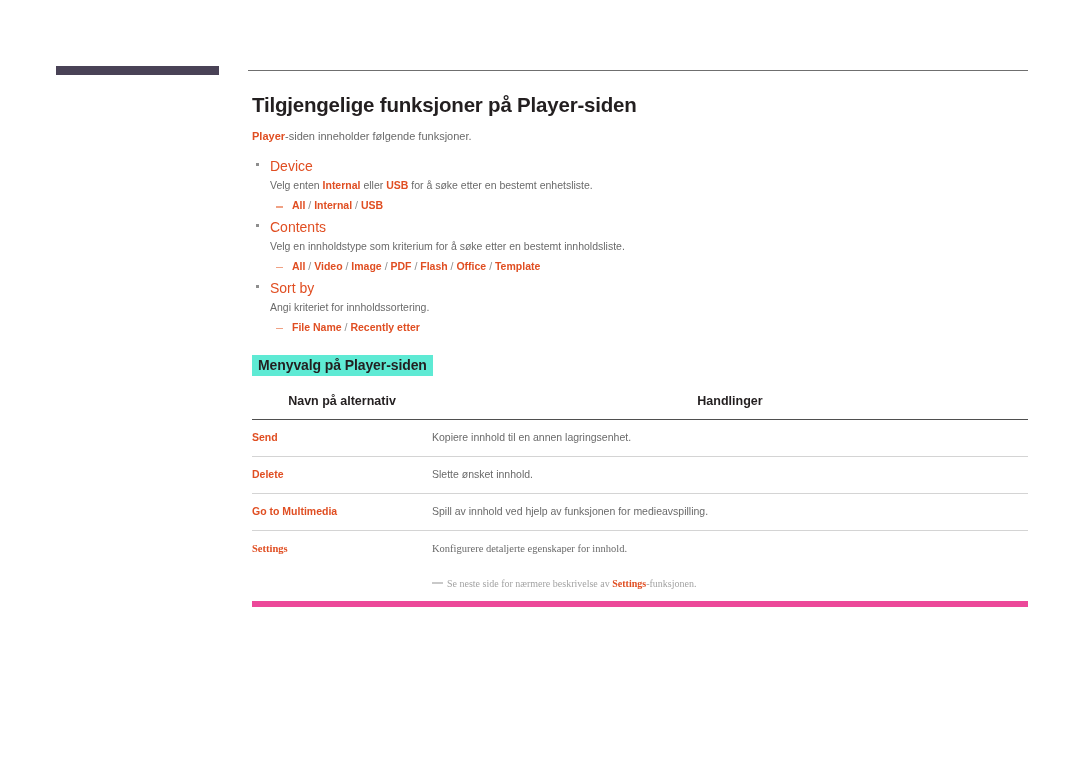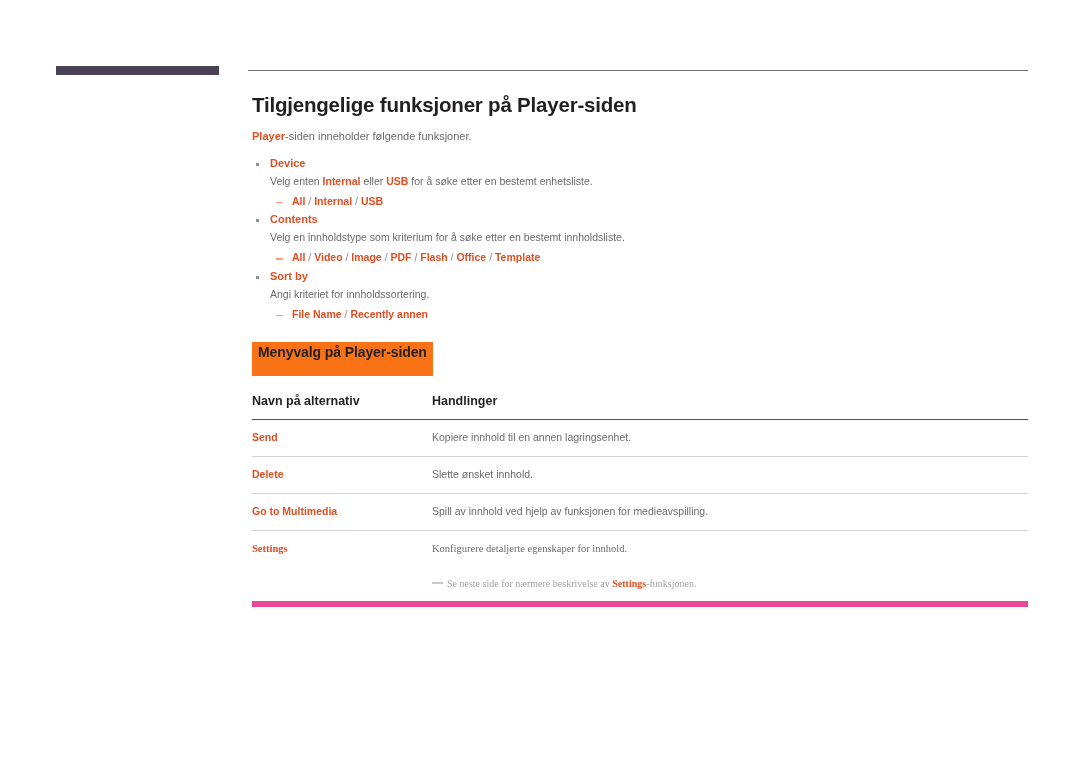--- a/index.html
+++ b/index.html
@@ -87,22 +87,22 @@
   ul.bullets > li::before {
     content: "";
     position: absolute;
     left: 4px;
     top: 7px;
     width: 3px;
     height: 3px;
     background: #8e8e8e;
   }
   .b-title {
-    font-size: 11px;
-    font-weight: bold;
+    font-size: 14px;
+    font-weight: normal;
     color: #e04e22;
     line-height: 1.45;
   }
   .b-desc {
     font-size: 10.5px;
     color: #6a6a6a;
     line-height: 1.5;
     margin-top: 2px;
   }
   .b-sub {
@@ -123,40 +123,40 @@
     height: 1.6px;
     background: #f0a184;
   }
 
   
   .sub-heading-wrap {
     margin-top: 20px;
   }
   .sub-heading {
     display: inline-block;
-    background: #f97316;
+    background: #5eead4;
     color: #231f20;
     font-size: 14px;
     font-weight: bold;
-    padding: 2px 6px 16px 6px;
+    padding: 2px 6px 3px 6px;
     letter-spacing: -0.1px;
   }
 
   
   table.opts {
     margin-top: 18px;
     border-collapse: collapse;
     width: 776px;
     table-layout: fixed;
   }
   table.opts col.c1 { width: 180px; }
   table.opts col.c2 { width: 596px; }
 
   table.opts th {
-    text-align: left;
+    text-align: center;
     font-size: 12.5px;
     font-weight: bold;
     color: #231f20;
     padding: 0 0 11px 0;
     border-bottom: 1.4px solid #4f4f4f;
     vertical-align: bottom;
   }
   table.opts td {
     padding: 10px 0 10px 0;
     border-bottom: 1px solid #d4d4d4;
@@ -219,21 +219,21 @@
           <div class="b-sub"><span>All</span><span class="sep"> / </span><span>Internal</span><span class="sep"> / </span><span>USB</span></div>
         </li>
         <li>
           <div class="b-title">Contents</div>
           <div class="b-desc"><span>Velg en innholdstype som kriterium for å søke etter en bestemt innholdsliste.</span></div>
           <div class="b-sub"><span>All</span><span class="sep"> / </span><span>Video</span><span class="sep"> / </span><span>Image</span><span class="sep"> / </span><span>PDF</span><span class="sep"> / </span><span>Flash</span><span class="sep"> / </span><span>Office</span><span class="sep"> / </span><span>Template</span></div>
         </li>
         <li>
           <div class="b-title">Sort by</div>
           <div class="b-desc"><span>Angi kriteriet for innholdssortering.</span></div>
-          <div class="b-sub"><span>File Name</span><span class="sep"> / </span><span>Recently annen</span></div>
+          <div class="b-sub"><span>File Name</span><span class="sep"> / </span><span>Recently etter</span></div>
         </li>
       </ul>
 
     <div class="sub-heading-wrap">
       <span class="sub-heading">Menyvalg på Player-siden</span>
     </div>
 
     <table class="opts">
       <colgroup>
           <col class="c1">

